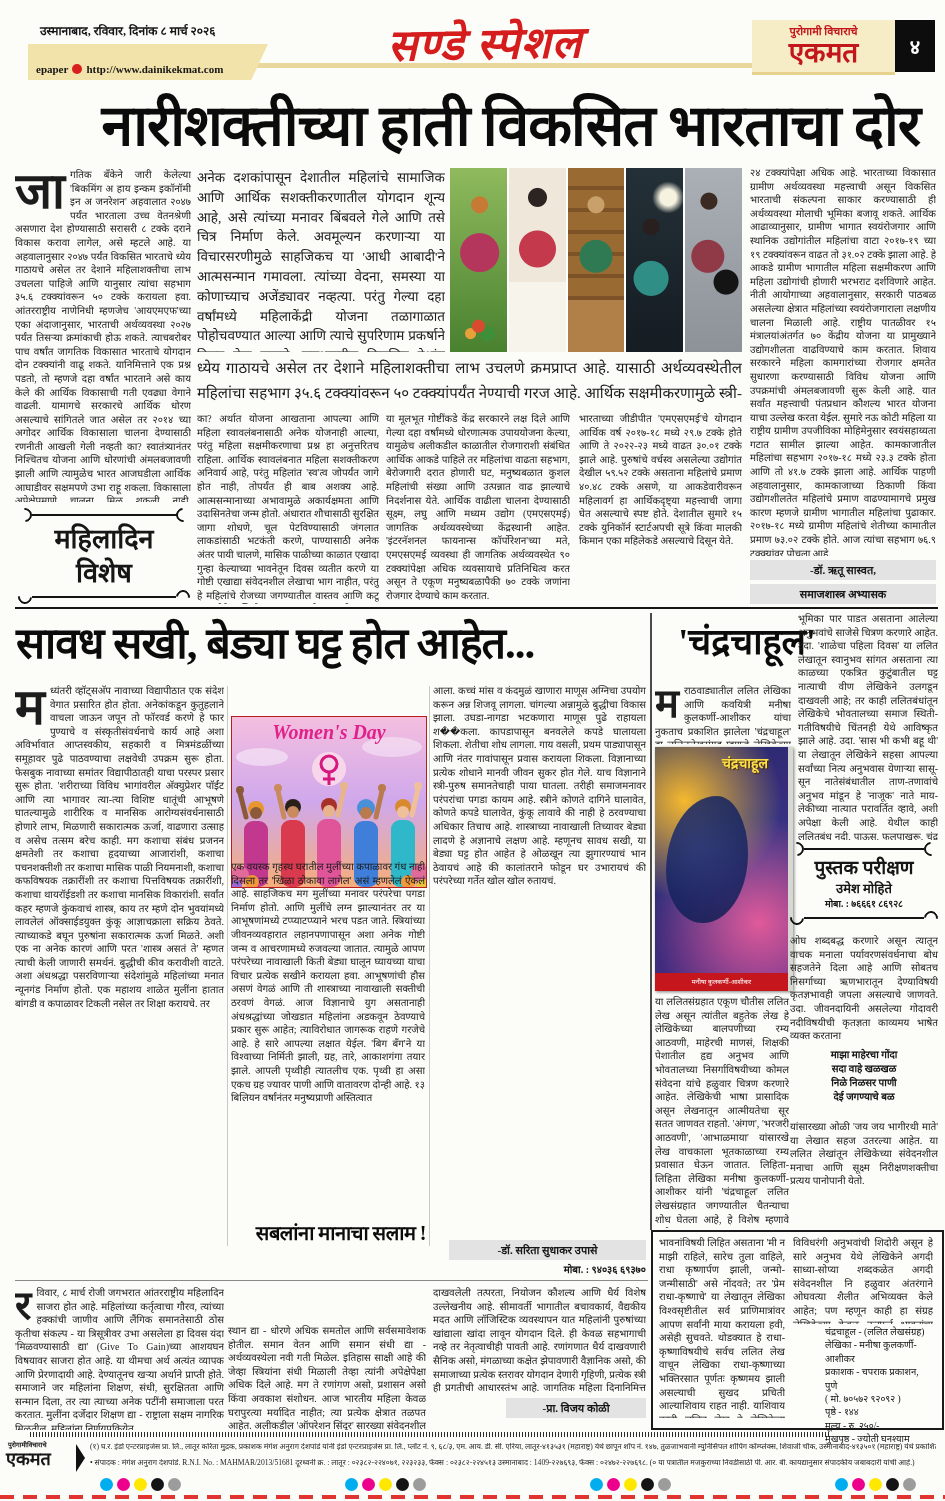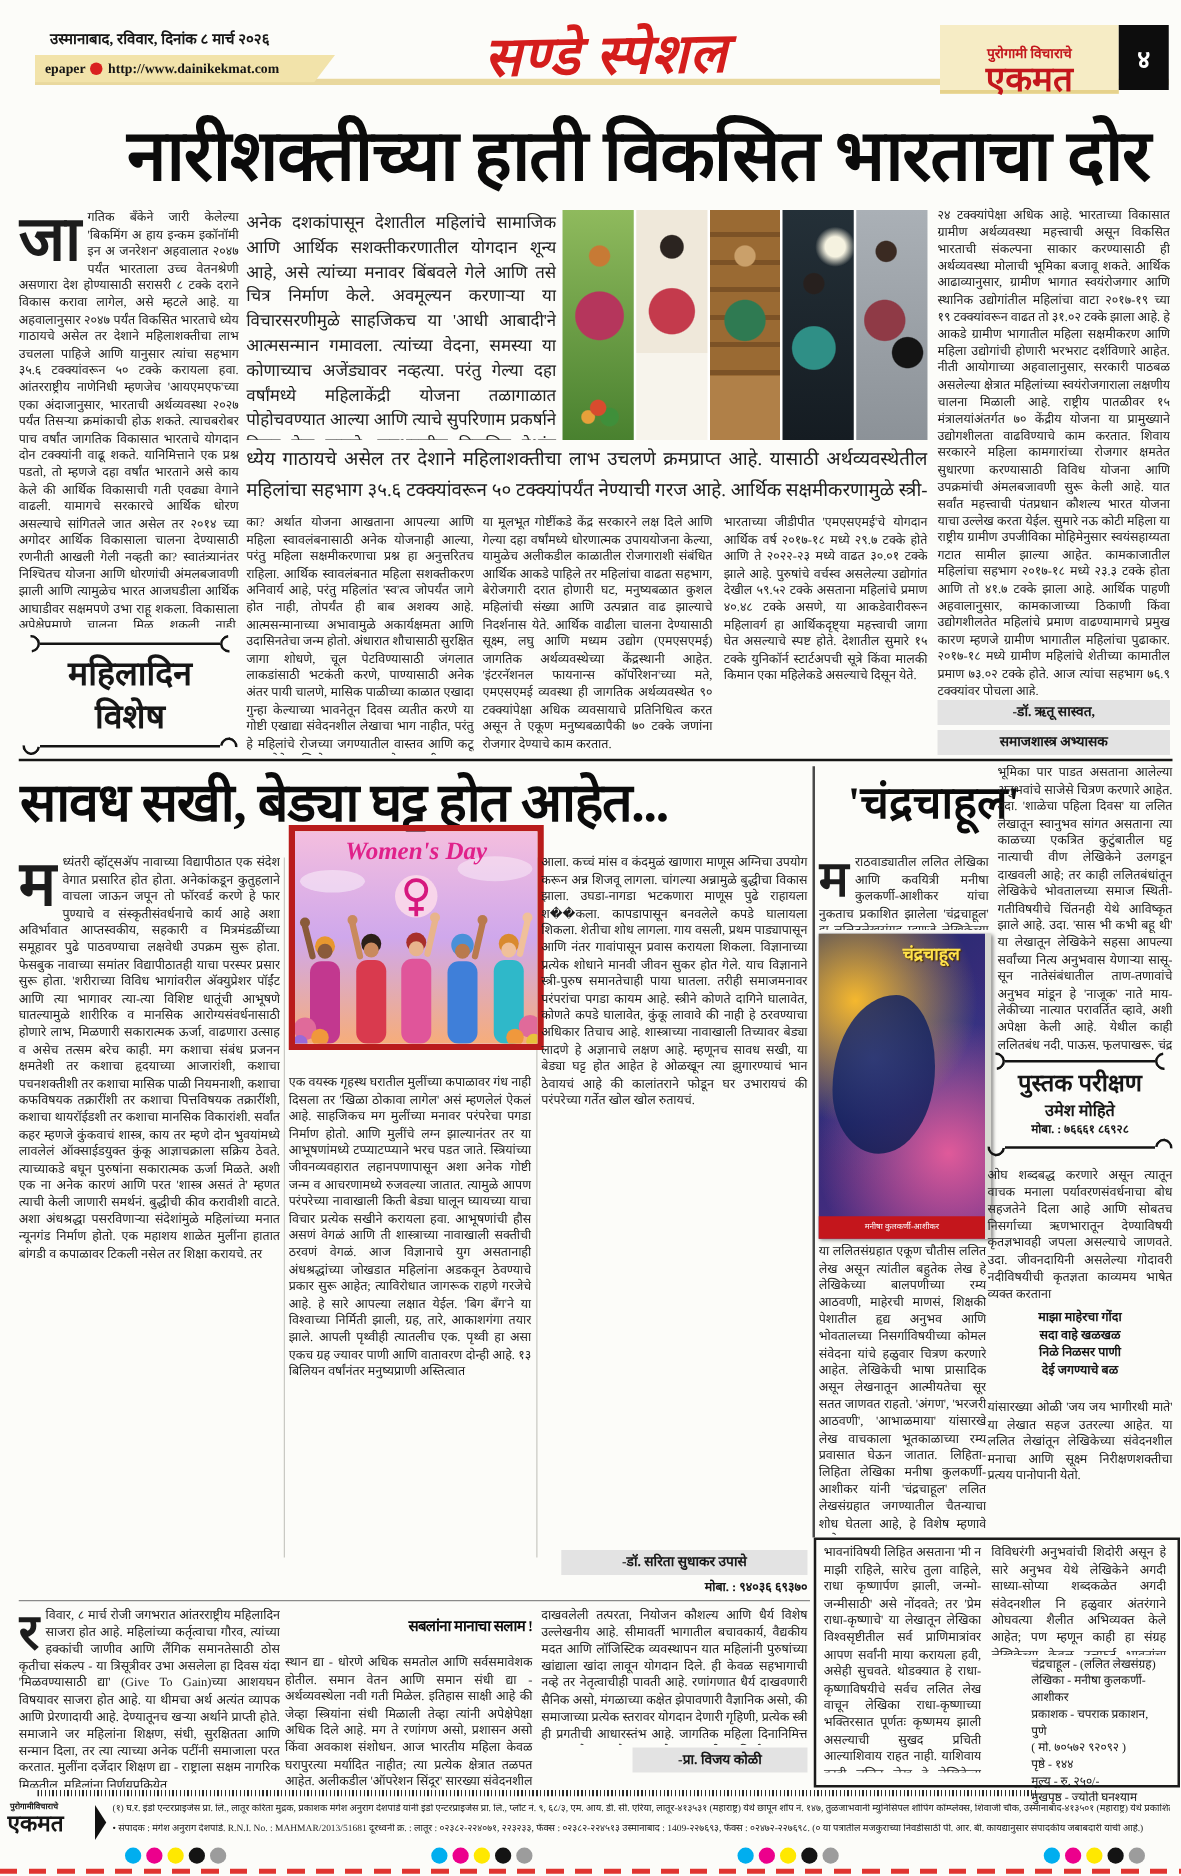--- a/index.html
+++ b/index.html
@@ -9,27 +9,27 @@
   .j{font-size:10px;line-height:13.6px;text-align:justify;overflow:hidden;color:#1c1c1c;}
   .j p{margin:0;}
   .dc{float:left;font-size:50px;line-height:42px;font-weight:700;padding:2px 5px 0 0;}
   .dc2{float:left;font-size:40px;line-height:36px;font-weight:700;padding:2px 5px 0 0;}
   .hl{font-weight:700;color:#0b0b0b;text-align:right;}
   .gr{background:#e3e3e3;font-weight:700;font-size:11px;line-height:20px;text-align:center;}
   .rule{background:#c9c9c4;}
   
   .dateline{font-size:12px;font-weight:700;}
   .eband{background:#f2e3aa;clip-path:polygon(0 0,100% 0,93% 100%,0 100%);
-         display:flex;align-items:center;gap:4px;padding:0 14px 0 8px;font-size:11px;font-weight:700;}
+         display:flex;align-items:center;gap:4px;padding:14px 14px 0 8px;font-size:11px;font-weight:700;}
   .edot{width:10px;height:10px;border-radius:50%;background:#d9201f;display:inline-block;}
   .creamline{background:#e9d89e;}
   .sunday{color:#d41d1c;font-size:44px;font-weight:700;font-style:italic;text-align:center;
           transform:rotate(-1deg);letter-spacing:1px;}
   .mast{background:#f6ecc5;text-align:center;border-bottom:3px solid #e6d28c;}
-  .mast .tg{color:#c3161c;font-size:11px;font-weight:700;line-height:14px;padding-top:16px;}
+  .mast .tg{color:#c3161c;font-size:11px;font-weight:700;line-height:14px;padding-top:4px;}
   .mast .tt{color:#c3161c;font-size:28px;font-weight:900;line-height:30px;}
   .pgno{background:#0d0d0d;color:#fff;font-size:20px;font-weight:700;display:flex;align-items:center;justify-content:center;}
   
   .flr{display:flex;align-items:center;}
   .flr b{flex:1;height:2px;background:#141414;}
   .flr i{width:10px;height:10px;border:2.5px solid #141414;border-radius:50%;
          border-bottom-color:transparent;border-left-color:transparent;transform:rotate(40deg);flex:none;}
   .flr i.r{transform:rotate(220deg);}
   .badge{text-align:center;}
   .badge .b1{font-size:27px;font-weight:900;line-height:34px;}
@@ -154,21 +154,21 @@
   <div class="abs" style="left:650px;top:613px;width:2px;height:617px;background:#4a4a4a;"></div>
   <div class="abs rule" style="left:227px;top:686px;width:1px;height:560px;"></div>
   <div class="abs rule" style="left:429px;top:686px;width:1px;height:560px;"></div>
 
   <div class="abs hl" style="left:16px;top:612px;width:630px;height:68px;font-size:43px;line-height:64px;text-align:left;letter-spacing:-1px;">सावध सखी, बेड्या घट्ट होत आहेत...</div>
 
   <div class="abs j" style="left:15px;top:684px;width:209px;height:596px;">
     <p><span class="dc">म</span><span>ध्यंतरी व्हॉट्सअ‍ॅप नावाच्या विद्यापीठात एक संदेश वेगात प्रसारित होत होता. अनेकांकडून कुतुहलाने वाचला जाऊन जपून तो फॉरवर्ड करणे हे फार पुण्याचे व संस्कृतीसंवर्धनाचे कार्य आहे अशा अविर्भावात आप्तस्वकीय, सहकारी व मित्रमंडळींच्या समूहावर पुढे पाठवण्याचा लक्षवेधी उपक्रम सुरू होता. फेसबुक नावाच्या समांतर विद्यापीठातही याचा परस्पर प्रसार सुरू होता. 'शरीराच्या विविध भागांवरील अ‍ॅक्युप्रेशर पॉईंट आणि त्या भागावर त्या-त्या विशिष्ट धातूंची आभूषणे घातल्यामुळे शारीरिक व मानसिक आरोग्यसंवर्धनासाठी होणारे लाभ, मिळणारी सकारात्मक ऊर्जा, वाढणारा उत्साह व असेच तत्सम बरेच काही. मग कशाचा संबंध प्रजनन क्षमतेशी तर कशाचा हृदयाच्या आजारांशी, कशाचा पचनशक्तीशी तर कशाचा मासिक पाळी नियमनाशी, कशाचा कफविषयक तक्रारींशी तर कशाचा पित्तविषयक तक्रारींशी, कशाचा थायरॉईडशी तर कशाचा मानसिक विकारांशी. सर्वांत कहर म्हणजे कुंकवाचं शास्त्र, काय तर म्हणे दोन भुवयांमध्ये लावलेलं ऑक्साईडयुक्त कुंकू आज्ञाचक्राला सक्रिय ठेवते. त्याच्याकडे बघून पुरुषांना सकारात्मक ऊर्जा मिळते. अशी एक ना अनेक कारणं आणि परत 'शास्त्र असतं ते' म्हणत त्याची केली जाणारी समर्थनं. बुद्धीची कीव करावीशी वाटते. अशा अंधश्रद्धा पसरविणाऱ्या संदेशांमुळे महिलांच्या मनात न्यूनगंड निर्माण होतो. एक महाशय शाळेत मुलींना हातात बांगडी व कपाळावर टिकली नसेल तर शिक्षा करायचे. तर</span></p>
   </div>
 
-  <div class="abs" style="left:231px;top:660px;width:194px;height:170px;border:5px solid #b91c1c;overflow:hidden;">
+  <div class="abs" style="left:231px;top:716px;width:194px;height:170px;border:1px solid #b91c1c;overflow:hidden;">
     <svg width="194" height="170" viewBox="0 0 194 170">
       <defs>
         <linearGradient id="sky" x1="0" y1="0" x2="0" y2="1">
           <stop offset="0" stop-color="#f4bede"></stop>
             <stop offset=".5" stop-color="#cfa8ec"></stop>
             <stop offset="1" stop-color="#f6ad7a"></stop>
         </linearGradient>
       </defs>
       <rect width="194" height="170" fill="url(#sky)"></rect>
       <ellipse cx="30" cy="40" rx="26" ry="9" fill="#ffffff" opacity=".45"></ellipse>
@@ -221,21 +221,21 @@
   <div class="abs j" style="left:231px;top:860px;width:194px;height:420px;">एक वयस्क गृहस्थ घरातील मुलींच्या कपाळावर गंध नाही दिसला तर 'खिळा ठोकावा लागेल' असं म्हणलेलं ऐकलं आहे. साहजिकच मग मुलींच्या मनावर परंपरेचा पगडा निर्माण होतो. आणि मुलींचे लग्न झाल्यानंतर तर या आभूषणांमध्ये टप्प्याटप्प्याने भरच पडत जाते. स्त्रियांच्या जीवनव्यवहारात लहानपणापासून अशा अनेक गोष्टी जन्म व आचरणामध्ये रुजवल्या जातात. त्यामुळे आपण परंपरेच्या नावाखाली किती बेड्या घालून घ्यायच्या याचा विचार प्रत्येक सखीने करायला हवा. आभूषणांची हौस असणं वेगळं आणि ती शास्त्राच्या नावाखाली सक्तीची ठरवणं वेगळं. आज विज्ञानाचे युग असतानाही अंधश्रद्धांच्या जोखडात महिलांना अडकवून ठेवण्याचे प्रकार सुरू आहेत; त्याविरोधात जागरूक राहणे गरजेचे आहे. हे सारे आपल्या लक्षात येईल. 'बिग बँग'ने या विश्वाच्या निर्मिती झाली, ग्रह, तारे, आकाशगंगा तयार झाले. आपली पृथ्वीही त्यातलीच एक. पृथ्वी हा असा एकच ग्रह ज्यावर पाणी आणि वातावरण दोन्ही आहे. १३ बिलियन वर्षांनंतर मनुष्यप्राणी अस्तित्वात</div>
   <div class="abs j" style="left:433px;top:684px;width:213px;height:550px;">आला. कच्चं मांस व कंदमुळं खाणारा माणूस अग्निचा उपयोग करून अन्न शिजवू लागला. चांगल्या अन्नामुळे बुद्धीचा विकास झाला. उघडा-नागडा भटकणारा माणूस पुढे राहायला श��कला. कापडापासून बनवलेले कपडे घालायला शिकला. शेतीचा शोध लागला. गाय वसली, प्रथम पाड्यापासून आणि नंतर गावांपासून प्रवास करायला शिकला. विज्ञानाच्या प्रत्येक शोधाने मानवी जीवन सुकर होत गेले. याच विज्ञानाने स्त्री-पुरुष समानतेचाही पाया घातला. तरीही समाजमनावर परंपरांचा पगडा कायम आहे. स्त्रीने कोणते दागिने घालावेत, कोणते कपडे घालावेत, कुंकू लावावे की नाही हे ठरवण्याचा अधिकार तिचाच आहे. शास्त्राच्या नावाखाली तिच्यावर बेड्या लादणे हे अज्ञानाचे लक्षण आहे. म्हणूनच सावध सखी, या बेड्या घट्ट होत आहेत हे ओळखून त्या झुगारण्याचं भान ठेवायचं आहे की कालांतराने फोडून घर उभारायचं की परंपरेच्या गर्तेत खोल खोल रुतायचं.</div>
   <div class="abs gr" style="left:449px;top:1240px;width:197px;height:20px;">-डॉ. सरिता सुधाकर उपासे</div>
   <div class="abs" style="left:433px;top:1262px;width:213px;height:15px;font-size:10px;font-weight:700;text-align:right;">मोबा. : ९४०३६ ६९३७०</div>
 
   <div class="abs" style="left:15px;top:1280px;width:633px;height:1px;background:#8a8a8a;"></div>
 
   <div class="abs j" style="left:15px;top:1286px;width:209px;height:144px;">
     <p><span class="dc2">र</span><span>विवार, ८ मार्च रोजी जगभरात आंतरराष्ट्रीय महिलादिन साजरा होत आहे. महिलांच्या कर्तृत्वाचा गौरव, त्यांच्या हक्कांची जाणीव आणि लैंगिक समानतेसाठी ठोस कृतीचा संकल्प - या त्रिसूत्रीवर उभा असलेला हा दिवस यंदा 'मिळवण्यासाठी द्या' (Give To Gain)च्या आशयघन विषयावर साजरा होत आहे. या थीमचा अर्थ अत्यंत व्यापक आणि प्रेरणादायी आहे. देण्यातूनच खऱ्या अर्थाने प्राप्ती होते. समाजाने जर महिलांना शिक्षण, संधी, सुरक्षितता आणि सन्मान दिला, तर त्या त्याच्या अनेक पटींनी समाजाला परत करतात. मुलींना दर्जेदार शिक्षण द्या - राष्ट्राला सक्षम नागरिक मिळतील. महिलांना निर्णयप्रक्रियेत</span></p>
   </div>
-  <div class="abs hl" style="left:228px;top:1284px;width:198px;height:36px;font-size:12px;line-height:34px;letter-spacing:-0.5px;">सबलांना मानाचा सलाम !</div>
+  <div class="abs hl" style="left:228px;top:1216px;width:198px;height:36px;font-size:20px;line-height:34px;letter-spacing:-0.5px;">सबलांना मानाचा सलाम !</div>
   <div class="abs j" style="left:228px;top:1324px;width:198px;height:106px;">स्थान द्या - धोरणे अधिक समतोल आणि सर्वसमावेशक होतील. समान वेतन आणि समान संधी द्या - अर्थव्यवस्थेला नवी गती मिळेल. इतिहास साक्षी आहे की जेव्हा स्त्रियांना संधी मिळाली तेव्हा त्यांनी अपेक्षेपेक्षा अधिक दिले आहे. मग ते रणांगण असो, प्रशासन असो किंवा अवकाश संशोधन. आज भारतीय महिला केवळ घरापुरत्या मर्यादित नाहीत; त्या प्रत्येक क्षेत्रात तळपत आहेत. अलीकडील 'ऑपरेशन सिंदूर' सारख्या संवेदनशील मोहिमांमध्ये भारतीय महिला अधिकारी आणि जवानांनी</div>
   <div class="abs j" style="left:433px;top:1286px;width:213px;height:110px;">दाखवलेली तत्परता, नियोजन कौशल्य आणि धैर्य विशेष उल्लेखनीय आहे. सीमावर्ती भागातील बचावकार्य, वैद्यकीय मदत आणि लॉजिस्टिक व्यवस्थापन यात महिलांनी पुरुषांच्या खांद्याला खांदा लावून योगदान दिले. ही केवळ सहभागाची नव्हे तर नेतृत्वाचीही पावती आहे. रणांगणात धैर्य दाखवणारी सैनिक असो, मंगळाच्या कक्षेत झेपावणारी वैज्ञानिक असो, की समाजाच्या प्रत्येक स्तरावर योगदान देणारी गृहिणी, प्रत्येक स्त्री ही प्रगतीची आधारस्तंभ आहे. जागतिक महिला दिनानिमित्त आपण केवळ गौरवच नव्हे तर कृतीचा निर्धार करूया. स्त्रीशक्तीचा सन्मान म्हणजे राष्ट्रशक्तीची वृद्धी होय.</div>
   <div class="abs gr" style="left:506px;top:1398px;width:140px;height:20px;">-प्रा. विजय कोळी</div>
 
   <div class="abs hl" style="left:652px;top:614px;width:164px;height:60px;font-size:36px;line-height:56px;">'चंद्रचाहूल'</div>
   <div class="abs j" style="left:798px;top:612px;width:140px;height:228px;">भूमिका पार पाडत असताना आलेल्या अनुभवांचे साजेसे चित्रण करणारे आहेत. उदा. 'शाळेचा पहिला दिवस' या ललित लेखातून स्वानुभव सांगत असताना त्या काळच्या एकत्रित कुटुंबातील घट्ट नात्याची वीण लेखिकेने उलगडून दाखवली आहे; तर काही ललितबंधांतून लेखिकेचे भोवतालच्या समाज स्थिती-गतीविषयीचे चिंतनही येथे आविष्कृत झाले आहे. उदा. 'सास भी कभी बहू थी' या लेखातून लेखिकेने सहसा आपल्या सर्वांच्या नित्य अनुभवास येणाऱ्या सासू-सून नातेसंबंधातील ताण-तणावांचे अनुभव मांडून हे 'नाजूक' नाते माय-लेकीच्या नात्यात परावर्तित व्हावे, अशी अपेक्षा केली आहे. येथील काही ललितबंध नदी, पाऊस, फुलपाखरू, चंद्र आणि निसर्गाविषयीची लेखिकेच्या अंतःकरणातील</div>
   <div class="abs j" style="left:655px;top:684px;width:136px;height:60px;">
     <p><span class="dc2">म</span><span>राठवाड्यातील ललित लेखिका आणि कवयित्री मनीषा कुलकर्णी-आशीकर यांचा नुकताच प्रकाशित झालेला 'चंद्रचाहूल' हा ललितलेखसंग्रह म्हणजे लेखिकेच्या विविधरंगी भाव-भावनांचा तरल नि विलोभनीय लेखन आविष्कार असून</span></p>
   </div>
 

